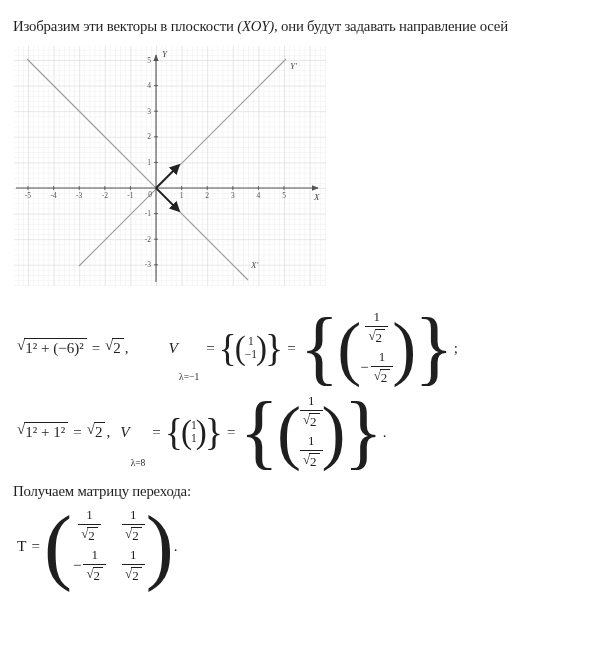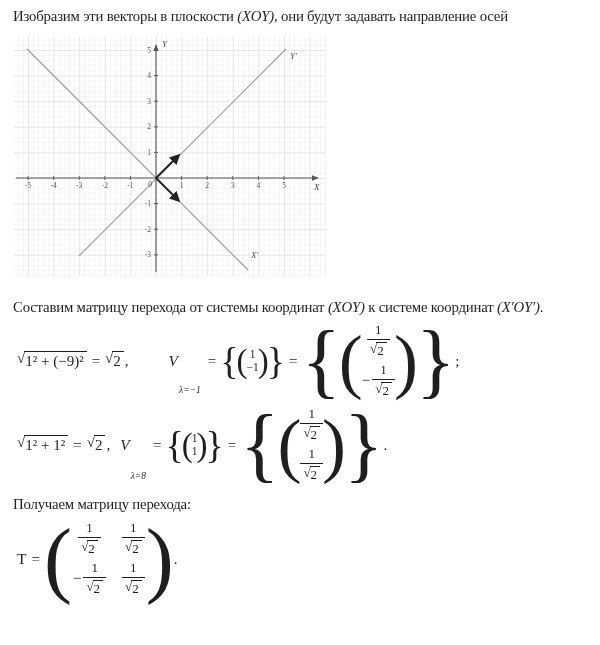--- a/index.html
+++ b/index.html
@@ -3,39 +3,39 @@
 <meta charset="utf-8">
 <style>
   html,body{margin:0;padding:0;}
   body{
     width:600px;height:645px;overflow:hidden;background:#ffffff;
     font-family:"Liberation Serif",serif;color:#1f1f1f;
   }
   .para{padding-left:13px;font-size:14.8px;line-height:19px;letter-spacing:-0.2px;}
   .para .line{white-space:nowrap;}
   .mathtxt{font-style:italic;}
-  #intro{padding-top:7px;}
+  #intro{padding-top:17px;}
   #para2{margin-top:22px;}
 
   
   #graph-wrap{margin:10px 0 0 14px;width:312px;height:240px;}
 
   
   .formula{display:flex;align-items:center;margin-left:17px;font-size:15px;}
   #formula1{margin-top:4px;height:80px;}
   #formula2{margin-top:2px;height:84px;}
   #matrix-row{margin-top:2px;height:86px;}
   #matrix-label{margin-top:8px;padding-left:13px;}
   .op{margin:0 5px;}
   .cm{margin-left:1px;}
   .gap-lg{width:40px;display:inline-block;}
   .gap-md{width:10px;display:inline-block;}
   .vit{font-style:italic;font-size:15.5px;}
   .vup{font-size:15.5px;}
-  .vsub{font-style:italic;font-size:9.5px;align-self:flex-end;margin:0 2px 6px 1px;}
+  .vsub{font-size:9.5px;align-self:flex-end;margin:0 2px 6px 1px;}
   sub.vsub{vertical-align:baseline;}
 
   .sqrt{display:inline-flex;align-items:flex-start;white-space:nowrap;}
   .rad{line-height:1.05;}
   .ov{border-top:1px solid #1f1f1f;padding:1px 3px 0 1px;margin-left:-1px;line-height:1.15;}
 
   .frac{display:inline-flex;flex-direction:column;align-items:center;font-size:13px;line-height:1.15;}
   .frac .num{padding:0 4px 1px 4px;}
   .frac .den{border-top:1px solid #1f1f1f;padding:2px 3px 0 3px;display:inline-flex;}
   .negfrac{display:inline-flex;align-items:center;}
@@ -117,27 +117,26 @@
   <text x="137" y="67.7" font-size="7.5" fill="#555" text-anchor="end" font-family="Liberation Serif, serif">3</text>
   <text x="137" y="93.3" font-size="7.5" fill="#555" text-anchor="end" font-family="Liberation Serif, serif">2</text>
   <text x="137" y="118.9" font-size="7.5" fill="#555" text-anchor="end" font-family="Liberation Serif, serif">1</text>
   <text x="137" y="170.1" font-size="7.5" fill="#555" text-anchor="end" font-family="Liberation Serif, serif">-1</text>
   <text x="137" y="195.7" font-size="7.5" fill="#555" text-anchor="end" font-family="Liberation Serif, serif">-2</text>
   <text x="137" y="221.3" font-size="7.5" fill="#555" text-anchor="end" font-family="Liberation Serif, serif">-3</text>
 </svg>
 </div>
 
 <div class="para" id="para2">
-  <div class="line"><span>Составим матрицу перехода от системы координат </span><span class="mathtxt">(XOY)</span><span> к системе координат </span><span class="mathtxt">(X′OY′)</span><span>.</span></div>
 </div>
 
 <div class="formula" id="formula1">
   <span class="sqrt">
     <span class="rad">√</span>
-    <span class="ov">1² + (−9)²</span>
+    <span class="ov">1² + (−6)²</span>
   </span>
   <span class="op">=</span>
   <span class="sqrt">
     <span class="rad">√</span>
     <span class="ov">2</span>
   </span>
   <span class="cm">,</span>
   <span class="gap-lg"></span>
   <span class="vit">V</span>
   <sub class="vsub">λ=−1</sub>

